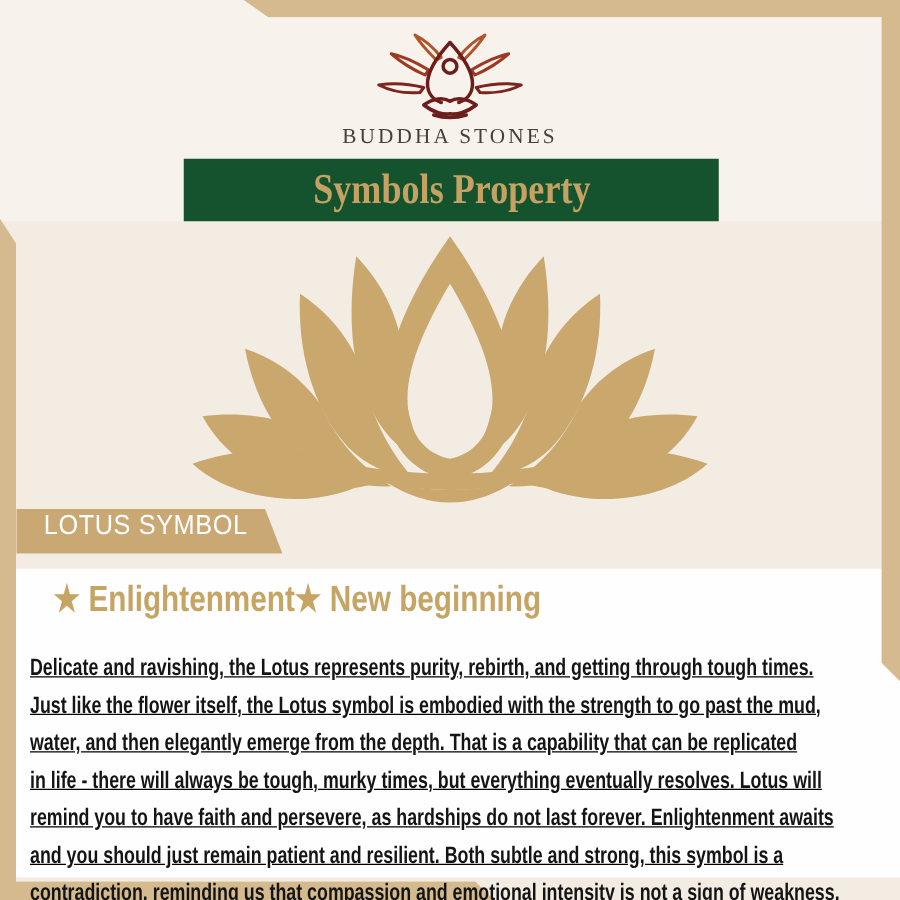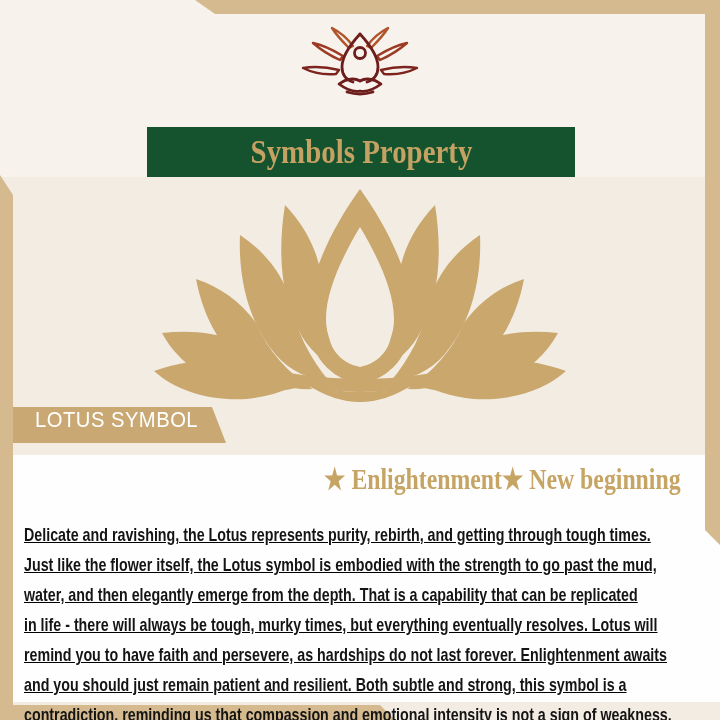--- a/index.html
+++ b/index.html
@@ -46,21 +46,21 @@
     clip-path:polygon(0 0,199px 0,213px 36px,0 36px);
     display:flex;
   }
   .section-bar .label{
     color:#ffffff;font-size:22px;letter-spacing:0.5px;padding-left:24px;
     display:inline-block;transform:scaleX(0.92);transform-origin:left center;
     white-space:nowrap;font-stretch:condensed;
   }
   
   .heading{
-    position:absolute;left:0;top:462px;width:720px;text-align:right;font-family:Liberation Serif, serif;
+    position:absolute;left:0;top:462px;width:720px;text-align:left;
   }
   .heading .heading-text{
     font-size:29px;font-weight:700;color:#c6a464;white-space:nowrap;
     display:inline-block;transform:scaleX(0.82);transform-origin:center;
     font-stretch:condensed;
   }
   
   .paragraph{position:absolute;left:24px;top:520px;width:690px;text-decoration:underline;}
   .para-line{
     font-size:19px;font-weight:700;color:#141414;line-height:30px;
@@ -100,20 +100,21 @@
       <g stroke="#6d1e1c" stroke-width="2.8">
         <path d="M65,8 C54,20 47,32 47,41 C47,49 52,54 58,56"></path>
         <path d="M65,8 C76,20 83,32 83,41 C83,49 78,54 72,56"></path>
         <circle cx="65" cy="27" r="5.5"></circle>
         <path d="M44,58 C52,52 60,52 65,55 C70,52 78,52 86,58 C78,64 70,66 65,65 C60,66 52,64 44,58 Z"></path>
         <path d="M52,66 Q65,70 78,66"></path>
       </g>
     </g>
   </svg>
 
+  <div class="brand-name">BUDDHA STONES</div>
 
   <div class="title-band">
     <span class="title">Symbols Property</span>
   </div>
 
   <svg class="lotus" viewBox="0 0 420 232" aria-hidden="true">
     <g fill="#c9a76d">
 
       <path fill-rule="evenodd" d="M210,6 C184,42 158,92 158,134 C158,172 180,196 210,201 C240,196 262,172 262,134 C262,92 236,42 210,6 Z
         M210,44 C192,74 176,108 176,136 C176,164 190,180 210,184 C230,180 244,164 244,136 C244,108 228,74 210,44 Z"></path>

